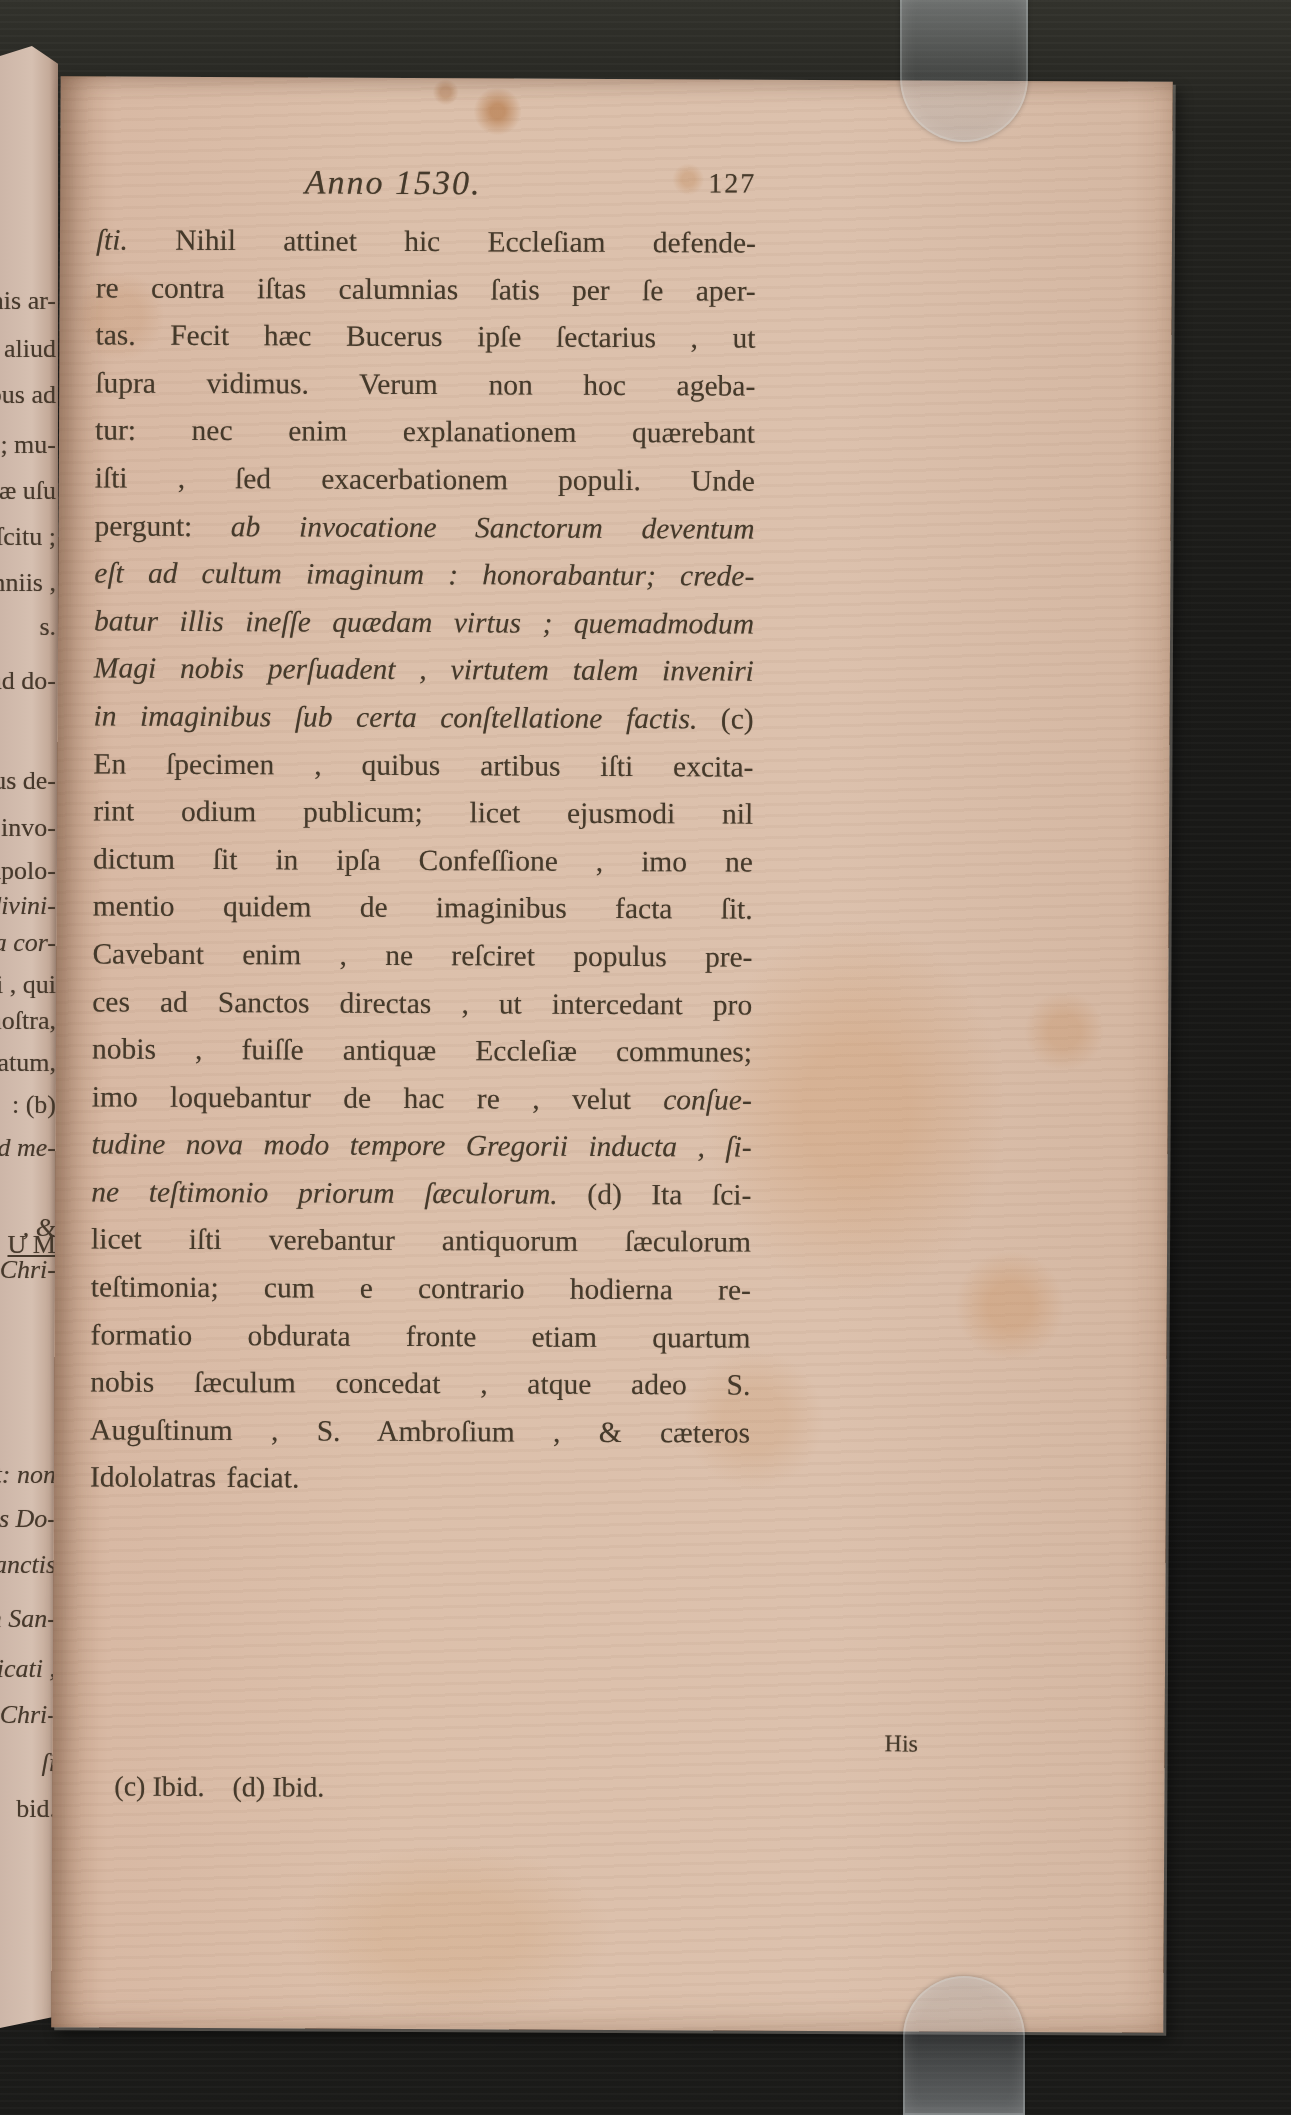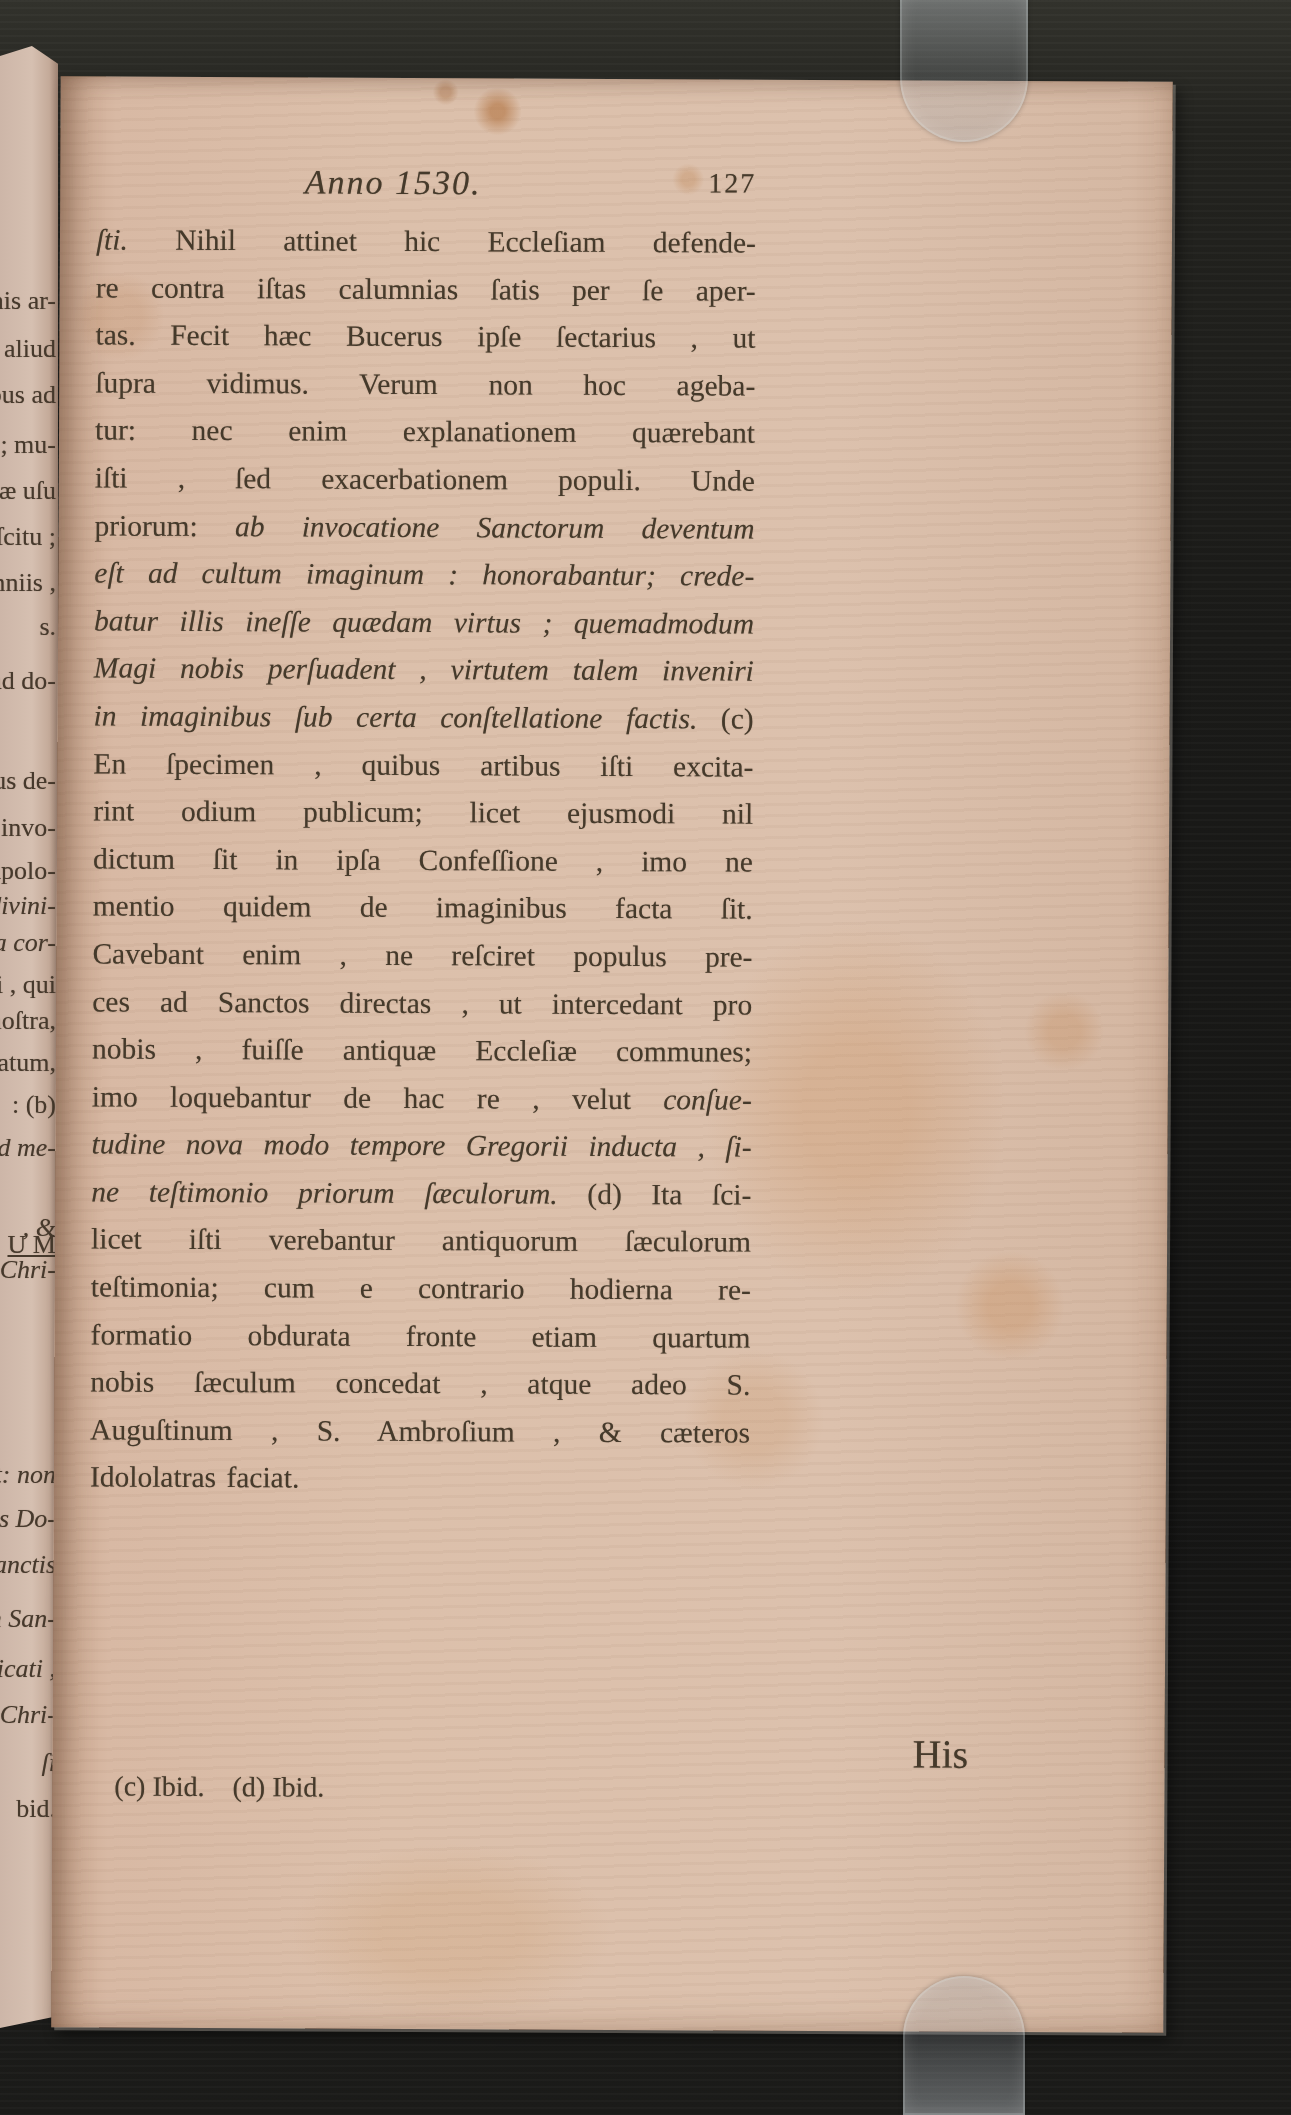--- a/index.html
+++ b/index.html
@@ -58,22 +58,22 @@
 
   .body-text{position:absolute;left:36px;top:140px;width:660px;font-size:29.5px;
              text-shadow:0 0 1px rgba(70,54,38,.45);}
   .body-text .line{
     height:47.6px;line-height:47.6px;white-space:normal;
     text-align:justify;text-align-last:justify;word-spacing:3px;
   }
   .body-text .line.short{text-align:left;text-align-last:left;}
   .it{font-style:italic;}
 
-  .catchword{position:absolute;left:832px;top:1650px;font-size:40px;
-             text-shadow:0 0 1px rgba(70,54,38,.5);margin-left:28px;}
+  .catchword{position:absolute;left:832px;top:1650px;font-size:24px;
+             text-shadow:0 0 1px rgba(70,54,38,.5);}
   .footnote{position:absolute;left:62px;top:1694px;font-size:28px;white-space:pre;
             text-shadow:0 0 1px rgba(70,54,38,.5);}
 
   
   .tab{position:absolute;z-index:5;
        background:linear-gradient(180deg, rgba(205,212,218,.40) 0%, rgba(168,176,184,.22) 55%, rgba(150,158,166,.30) 100%);
        box-shadow:inset 0 0 0 2px rgba(230,236,240,.18), inset 0 0 18px rgba(255,255,255,.18), 0 0 5px rgba(0,0,0,.25);}
   .tab.top{left:900px;top:-8px;width:128px;height:150px;border-radius:0 0 64px 64px;}
   .tab.bottom{left:903px;top:1976px;width:122px;height:139px;border-radius:61px 61px 0 0;
        background:linear-gradient(0deg, rgba(205,212,218,.40) 0%, rgba(168,176,184,.22) 55%, rgba(150,158,166,.30) 100%);}
@@ -120,21 +120,21 @@
     <div class="folio">127</div>
   </div>
 
   <div class="body-text">
       <div class="line"><span class="it">ſti.</span><span> Nihil attinet hic Eccleſiam defende-</span></div>
       <div class="line"><span>re contra iſtas calumnias ſatis per ſe aper-</span></div>
       <div class="line"><span>tas. Fecit hæc Bucerus ipſe ſectarius , ut</span></div>
       <div class="line"><span>ſupra vidimus. Verum non hoc ageba-</span></div>
       <div class="line"><span>tur: nec enim explanationem quærebant</span></div>
       <div class="line"><span>iſti , ſed exacerbationem populi. Unde</span></div>
-      <div class="line"><span>priorum: </span><span class="it">ab invocatione Sanctorum deventum</span></div>
+      <div class="line"><span>pergunt: </span><span class="it">ab invocatione Sanctorum deventum</span></div>
       <div class="line"><span class="it">eſt ad cultum imaginum : honorabantur; crede-</span></div>
       <div class="line"><span class="it">batur illis ineſſe quædam virtus ; quemadmodum</span></div>
       <div class="line"><span class="it">Magi nobis perſuadent , virtutem talem inveniri</span></div>
       <div class="line"><span class="it">in imaginibus ſub certa conſtellatione factis.</span><span> (c)</span></div>
       <div class="line"><span>En ſpecimen , quibus artibus iſti excita-</span></div>
       <div class="line"><span>rint odium publicum; licet ejusmodi nil</span></div>
       <div class="line"><span>dictum ſit in ipſa Confeſſione , imo ne</span></div>
       <div class="line"><span>mentio quidem de imaginibus facta ſit.</span></div>
       <div class="line"><span>Cavebant enim , ne reſciret populus pre-</span></div>
       <div class="line"><span>ces ad Sanctos directas , ut intercedant pro</span></div>

